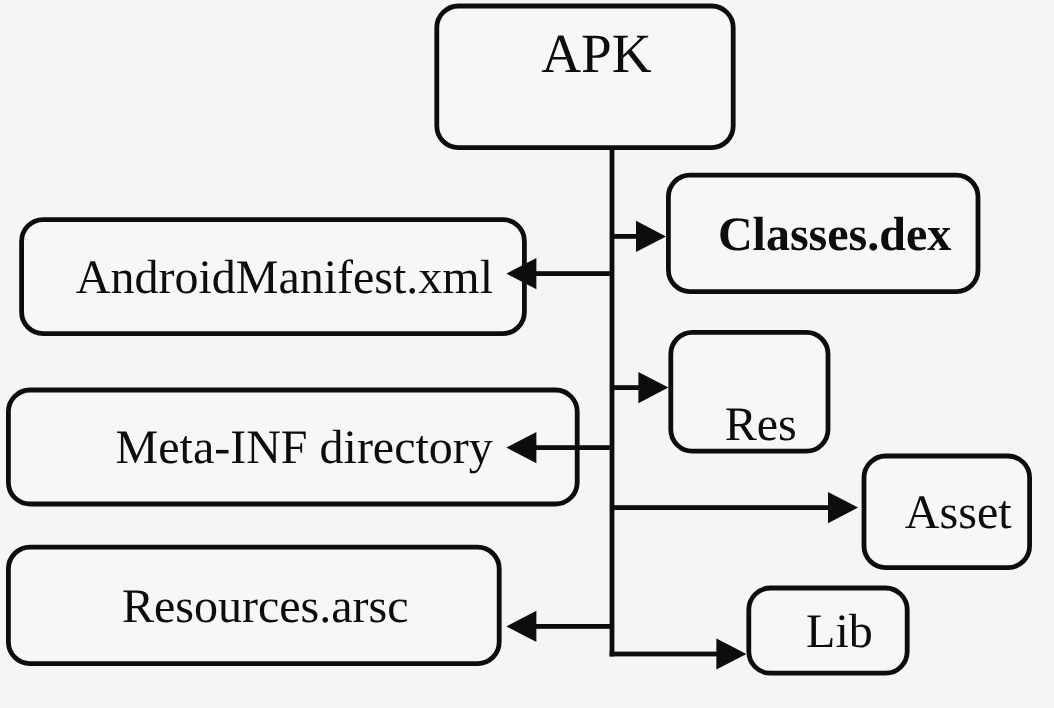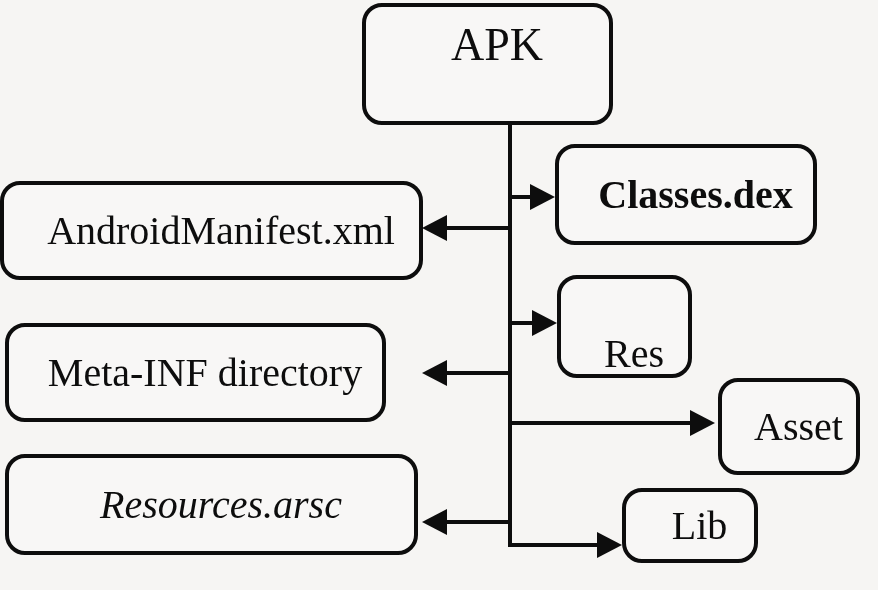--- a/index.html
+++ b/index.html
@@ -49,25 +49,25 @@
   }
   .arrow.left {
     border-top: 13px solid transparent;
     border-bottom: 13px solid transparent;
     border-right: 25px solid #0d0d0d;
   }
 
   
   #node-apk            { left: 362px; top: 3px;   width: 251px; height: 122px; font-size: 46px; padding-bottom: 38px; }
   #node-classes-dex    { left: 555px; top: 144px; width: 262px; height: 101px; font-weight: bold; }
-  #node-android-manifest{ left: 0;  top: 181px; width: 423px; height: 99px;  }
+  #node-android-manifest{ left: 16px;  top: 181px; width: 423px; height: 99px;  }
   #node-res            { left: 557px; top: 275px; width: 135px; height: 103px; align-items: flex-end; }
-  #node-meta-inf       { left: 5px;   top: 323px; width: 381px; height: 99px;  }
+  #node-meta-inf       { left: 5px;   top: 323px; width: 478px; height: 99px;  }
   #node-asset          { left: 718px; top: 378px; width: 142px; height: 97px;  }
-  #node-resources-arsc { left: 5px;   top: 454px; width: 413px; height: 101px; font-style: italic; }
+  #node-resources-arsc { left: 5px;   top: 454px; width: 413px; height: 101px; }
   #node-lib            { left: 622px; top: 488px; width: 136px; height: 75px;  }
 
   
   #trunk               { left: 508px; top: 123px; width: 4px;  height: 424px; }
   #b-classesdex-line   { left: 510px; top: 195px; width: 25px;  height: 4px; }
   #b-classesdex-arrow  { left: 530px; top: 184px; }
   #b-manifest-line     { left: 445px; top: 226px; width: 65px;  height: 4px; }
   #b-manifest-arrow    { left: 422px; top: 215px; }
   #b-res-line          { left: 510px; top: 321px; width: 25px;  height: 4px; }
   #b-res-arrow         { left: 532px; top: 310px; }

